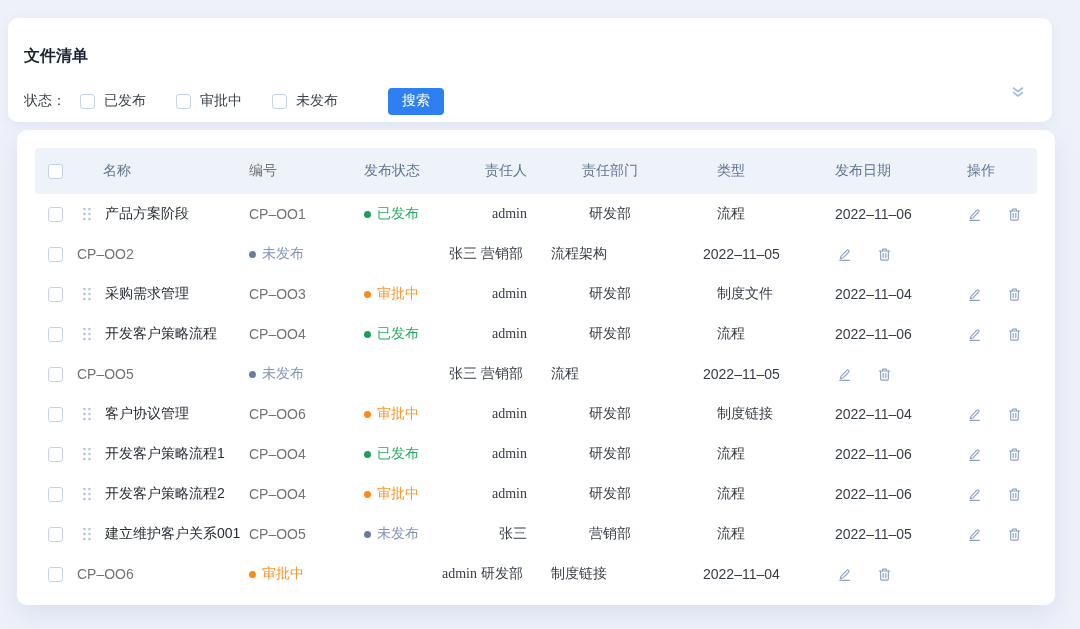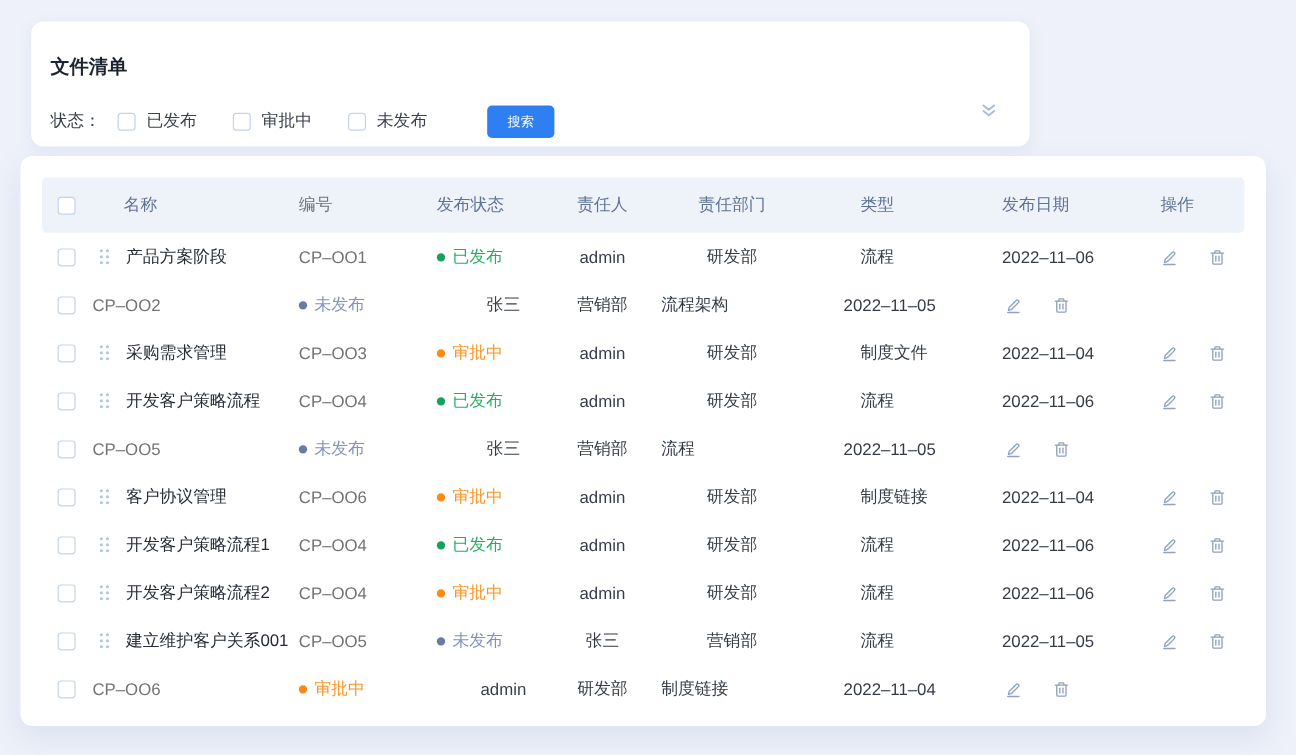--- a/index.html
+++ b/index.html
@@ -4,34 +4,34 @@
 <style>
   html,body{margin:0;padding:0;overflow:hidden;}
   body{
     width:1080px;height:629px;position:relative;
     background:var(--page_bg,#eef1f9);
     font-family:"Liberation Sans","DejaVu Sans",sans-serif;
     font-size:14px;color:var(--text,#363c46);
     -webkit-font-smoothing:antialiased;
   }
   .card{background:#fff;border-radius:10px;position:absolute;}
-  .filter-card{left:26px;top:18px;width:832px;height:104px;
+  .filter-card{left:8px;top:18px;width:1044px;height:104px;
     box-shadow:0 3px 12px rgba(130,155,210,.12);}
   .table-card{left:17px;top:130px;width:1038px;height:475px;
     box-shadow:0 10px 24px rgba(120,145,200,.16);}
 
   .page-title{position:absolute;left:16px;top:28px;font-size:16px;font-weight:bold;color:#1b2430;}
   .filter-row{position:absolute;left:16px;top:69px;display:flex;align-items:center;height:28px;}
   .filter-label{margin-right:14px;color:#3a414d;}
   .filter-item{display:flex;align-items:center;margin-right:30px;width:66px;}
   .cb{display:inline-block;width:15px;height:15px;background:#fff;
     border:1px solid #c5d3ec;border-radius:3px;box-sizing:border-box;flex:none;}
   .filter-item .cb-label{margin-left:9px;color:#3a414d;}
   .search-btn{margin-left:20px;width:56px;height:27px;border:none;border-radius:4px;
-    background:var(--accent,#2e7ff2);color:#fff;font-size:11px;cursor:pointer;
+    background:var(--accent,#2e7ff2);color:#fff;font-size:14px;cursor:pointer;
     font-family:inherit;display:inline-flex;align-items:center;justify-content:center;}
   .collapse{position:absolute;right:26px;top:66px;width:16px;height:16px;
     color:var(--chevron,#a8bcdb);cursor:pointer;}
 
   .table-inner{padding:18px;}
   .thead,.trow{display:grid;
     grid-template-columns:40px 172px 115px 115px 50px 166px 132px 130px 82px;
     align-items:center;}
   .thead{height:46px;background:var(--header_bg,#eef2f9);border-radius:4px;
     color:var(--header_text,#5f7494);}
@@ -45,21 +45,21 @@
   .c-code{padding-left:2px;color:#737373;}
   .c-status{padding-left:2px;}
   .badge{display:inline-flex;align-items:center;}
   .dot{width:7px;height:7px;border-radius:50%;margin-right:6px;flex:none;}
   .badge.published{color:var(--green,#27ae60);}
   .badge.published .dot{background:var(--green_dot,#1aa05a);}
   .badge.pending{color:var(--orange,#fa9428);}
   .badge.pending .dot{background:var(--orange_dot,#fa8c16);}
   .badge.unpublished{color:var(--gray,#8292b8);}
   .badge.unpublished .dot{background:var(--gray_dot,#6a7ca3);}
-  .c-owner{text-align:center;}
+  .c-owner{text-align:right;font-family:Liberation Serif, serif;}
   .c-dept{text-align:center;}
   .c-type{padding-left:24px;}
   .c-date{padding-left:10px;}
   .c-actions{padding-left:12px;display:flex;align-items:center;gap:25px;}
   .act{width:15px;height:15px;color:var(--icon,#8ba2c6);cursor:pointer;display:inline-flex;}
   .act svg,.drag svg,.collapse svg{width:100%;height:100%;}
 </style>
 </head>
 <body>
 

